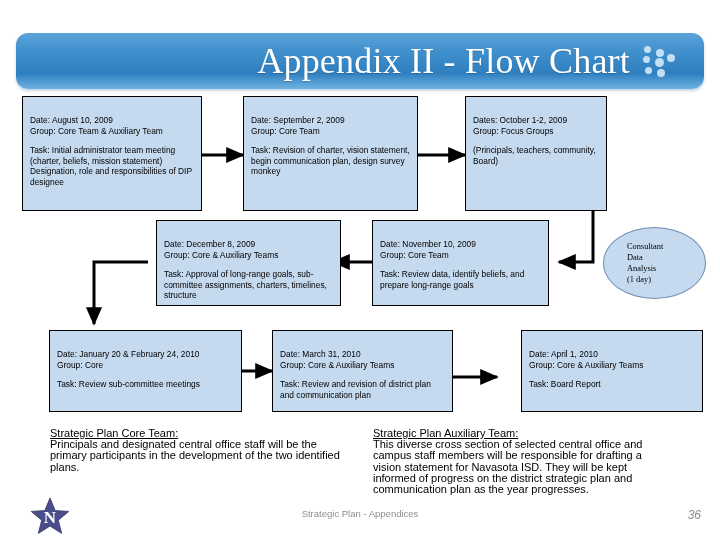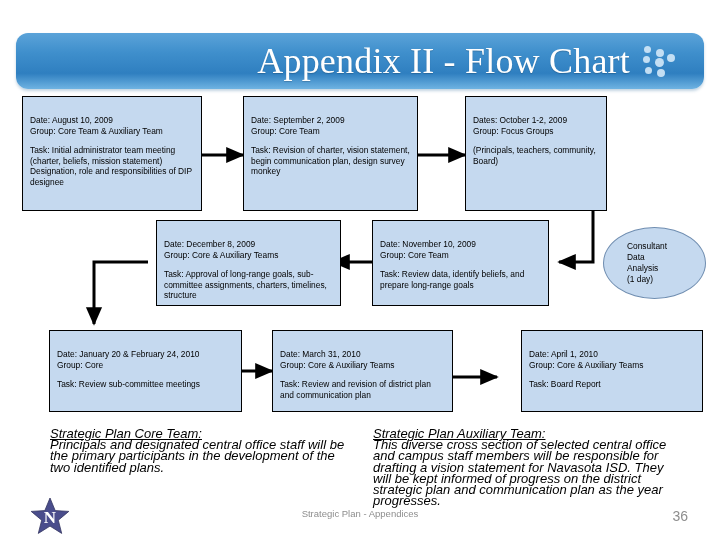--- a/index.html
+++ b/index.html
@@ -85,60 +85,60 @@
     position: absolute;
     background: #c5d9ef;
     border: 1px solid #6f8db0;
     border-radius: 50%;
     box-sizing: border-box;
     font-size: 8.4px;
     line-height: 11px;
     padding: 13px 0 0 23px;
     color: #000000;
   }
-  .ellipse p { margin: 0; }
+  .ellipse p { margin: 0; font-family: Liberation Serif, serif; }
 
   
   #wires {
     position: absolute;
     left: 0; top: 0;
     width: 720px; height: 540px;
     pointer-events: none;
   }
 
   
   .note {
     position: absolute;
-    font-size: 13px;
+    font-size: 11px;
     line-height: 11.2px;
     color: #000000;
-    font-style: italic;
   }
   .note .hd {
     text-decoration: underline;
     display: block;
   }
   .note .bd { display: block; }
 
   
   .footer-text {
     position: absolute;
     left: 0;
     top: 508px;
     width: 720px;
     text-align: center;
     font-size: 9.5px;
     color: #8e8e8e;
   }
   .page-num {
     position: absolute;
-    right: 32px;
+    right: 19px;
     top: 508px;
-    font-size: 14px;
+    font-size: 12px;
     color: #8e8e8e;
+    font-style: italic;
   }
   .logo {
     position: absolute;
     left: 28px;
     top: 496px;
     width: 44px;
     height: 40px;
   }
 </style>
 </head>

